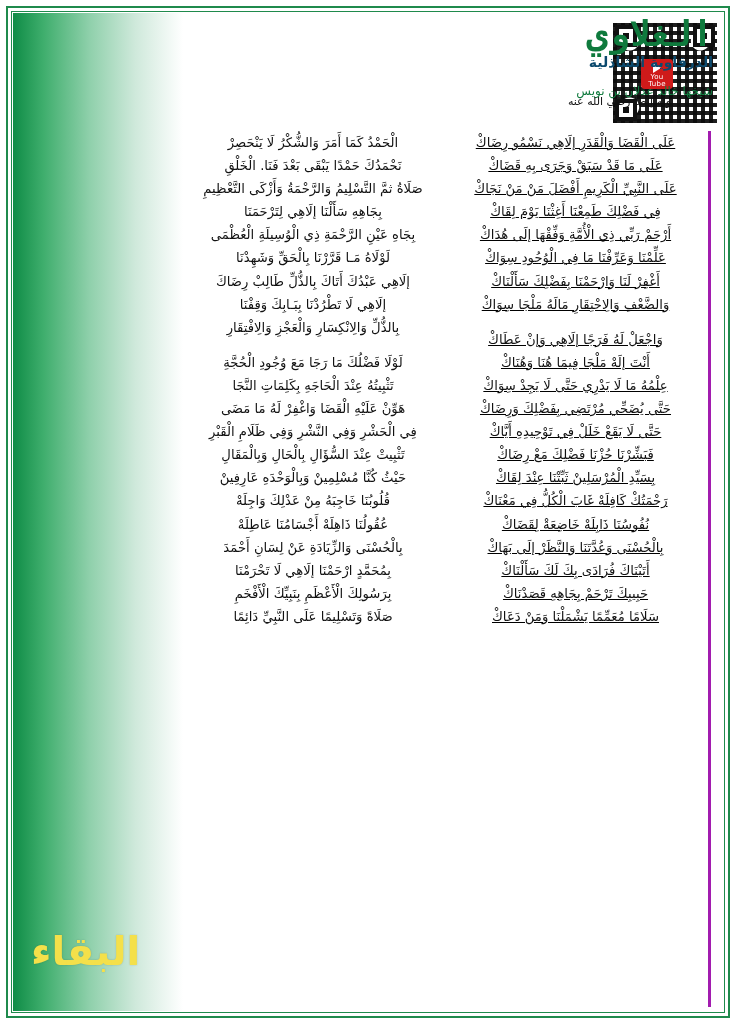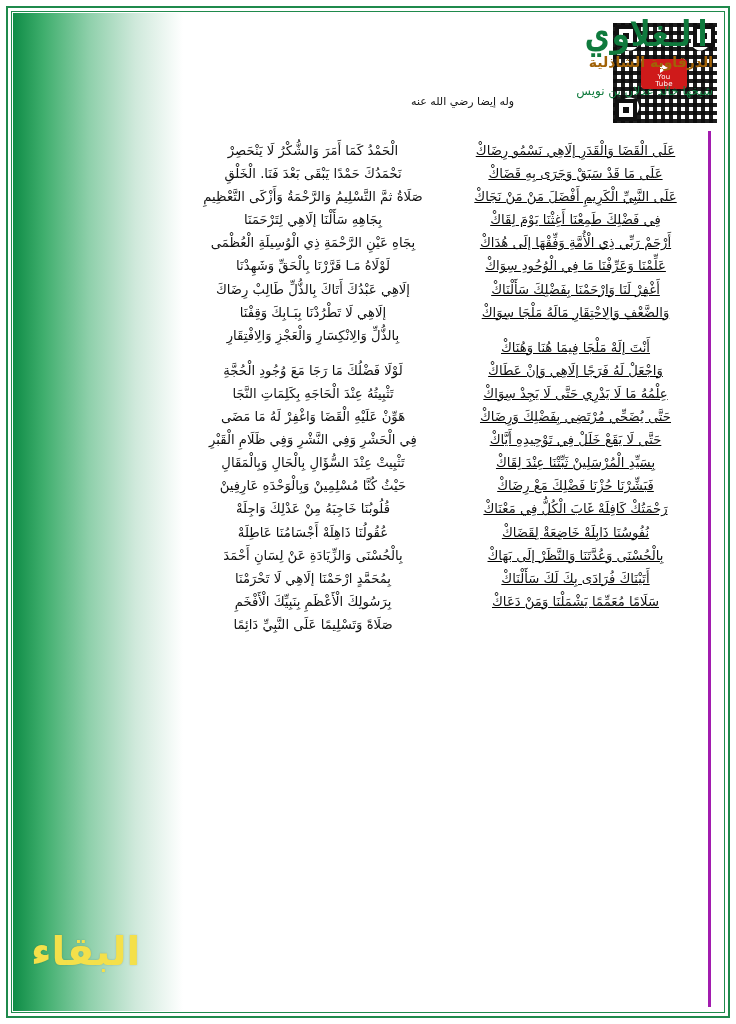--- a/index.html
+++ b/index.html
@@ -128,21 +128,21 @@
     bottom: 4px;
     background: #111;
   }
   .qr-eye.tl { left: 2px; top: 2px; }
   .qr-eye.tr { right: 2px; top: 2px; }
   .qr-eye.bl { left: 2px; bottom: 2px; }
   .yt-badge {
     position: absolute;
     left: 28px;
     top: 36px;
-    width: 46px;
+    width: 32px;
     height: 30px;
     background: #cf1a1a;
     border-radius: 4px;
     color: #fff;
     font-size: 7px;
     text-align: center;
     line-height: 1.05;
     padding-top: 3px;
     box-sizing: border-box;
     letter-spacing: 0.3px;
@@ -170,34 +170,34 @@
     font-family: Liberation Mono, monospace;
     font-size: 35px;
     font-weight: bold;
     color: #0f7a3d;
     line-height: 1.05;
     letter-spacing: -1px;
   }
   .logo-sub1 {
     font-size: 14px;
     font-weight: bold;
-    color: #a16207;
+    color: #0c4a6e;
     margin-top: -2px;
   }
   .logo-sub2 {
     font-size: 12px;
     color: #0f7a3d;
     margin-top: 14px;
   }
   .header-byline {
     position: absolute;
     right: 52px;
     top: 82px;
     width: 260px;
-    text-align: left;
+    text-align: right;
     font-size: 11px;
     color: #111;
   }
 
   
   .body-area {
     position: absolute;
     left: 0;
     right: 0;
     top: 118px;
@@ -212,21 +212,21 @@
   }
   .col.right {
     width: 260px;
   }
   .col.left {
     width: 268px;
     border-right: 3px solid #a21caf;
     text-decoration: underline;
   }
   .stanza {
-    margin: 8px;
+    margin: 0;
     padding: 0;
   }
   .stanza + .stanza {
     margin-top: 12px;
   }
   .line {
     font-family: "DejaVu Sans", sans-serif;
     font-size: 13.2px;
     color: #111111;
     line-height: 23.1px;
@@ -310,30 +310,31 @@
           <div class="line">عَلَى الْقَضَا وَالْقَدَرِ إلَاهِي نَسْمُو رِضَاكْ</div>
           <div class="line">عَلَى مَا قَدْ سَبَقْ وَجَرَى بِهِ قَضَاكْ</div>
           <div class="line">عَلَى النَّبِيِّ الْكَرِيمِ أَفْضَلَ مَنْ مَنْ نَجَاكْ</div>
           <div class="line">فِي فَضْلِكَ طَمِعْنَا أَغِثْنَا يَوْمَ لِقَاكْ</div>
           <div class="line">أَرْحَمْ رَبِّي ذِي الْأُمَّةِ وَفِّقْهَا إلَى هُدَاكْ</div>
           <div class="line">عَلِّمْنَا وَعَرِّفْنَا مَا فِي الْوُجُودِ سِوَاكْ</div>
           <div class="line">أَغْفِرْ لَنَا وَارْحَمْنَا بِفَضْلِكَ سَأَلْنَاكْ</div>
           <div class="line">وَالضَّعْفِ وَالِاحْتِقَارِ مَالَهُ مَلْجَا سِوَاكْ</div>
         </div>
         <div class="stanza">
+          <div class="line">وَاجْعَلْ لَهُ فَرَجًا إلَاهِي وَإنْ عَطَاكْ</div>
           <div class="line">أَنْتَ إلَهْ مَلْجَا فِيمَا هُنَا وَهُنَاكْ</div>
-          <div class="line">وَاجْعَلْ لَهُ فَرَجًا إلَاهِي وَإنْ عَطَاكْ</div>
           <div class="line">عِلْمُهُ مَا لَا يَدْرِي حَتَّى لَا يَجِدْ سِوَاكْ</div>
           <div class="line">حَتَّى يُضَحِّي مُرْتَضِي بِفَضْلِكَ وَرِضَاكْ</div>
           <div class="line">حَتَّى لَا يَقَعْ خَلَلْ فِي تَوْحِيدِهِ أَيَّاكْ</div>
+          <div class="line">فَبَشِّرْنَا حُزْنَا فَضْلِكَ مَعْ رِضَاكْ</div>
           <div class="line">بِسَيِّدِ الْمُرْسَلِينْ ثَبِّتْنَا عِنْدَ لِقَاكْ</div>
-          <div class="line">فَبَشِّرْنَا حُزْنَا فَضْلِكَ مَعْ رِضَاكْ</div>
           <div class="line">رَحْمَتُكْ كَافِلَهْ غَابَ الْكُلُّ فِي مَعْنَاكْ</div>
           <div class="line">نُفُوسُنَا ذَابِلَهْ خَاضِعَةْ لِقَضَاكْ</div>
           <div class="line">بِالْحُسْنَى وَعُدَّتَنَا وَالنَّظَرْ إلَى بَهَاكْ</div>
           <div class="line">أَتَيْنَاكَ فُرَادَى بِكَ لَكَ سَأَلْنَاكْ</div>
+          <div class="line">حَبِيبِكَ تَرْحَمْ بِجَاهِهِ قَصَدْنَاكْ</div>
           <div class="line">سَلَامًا مُعَمِّمًا يَشْمَلْنَا وَمَنْ دَعَاكْ</div>
         </div>
       </div>
 
     </div>
   </div>
 </div>
 
 </body></html>

